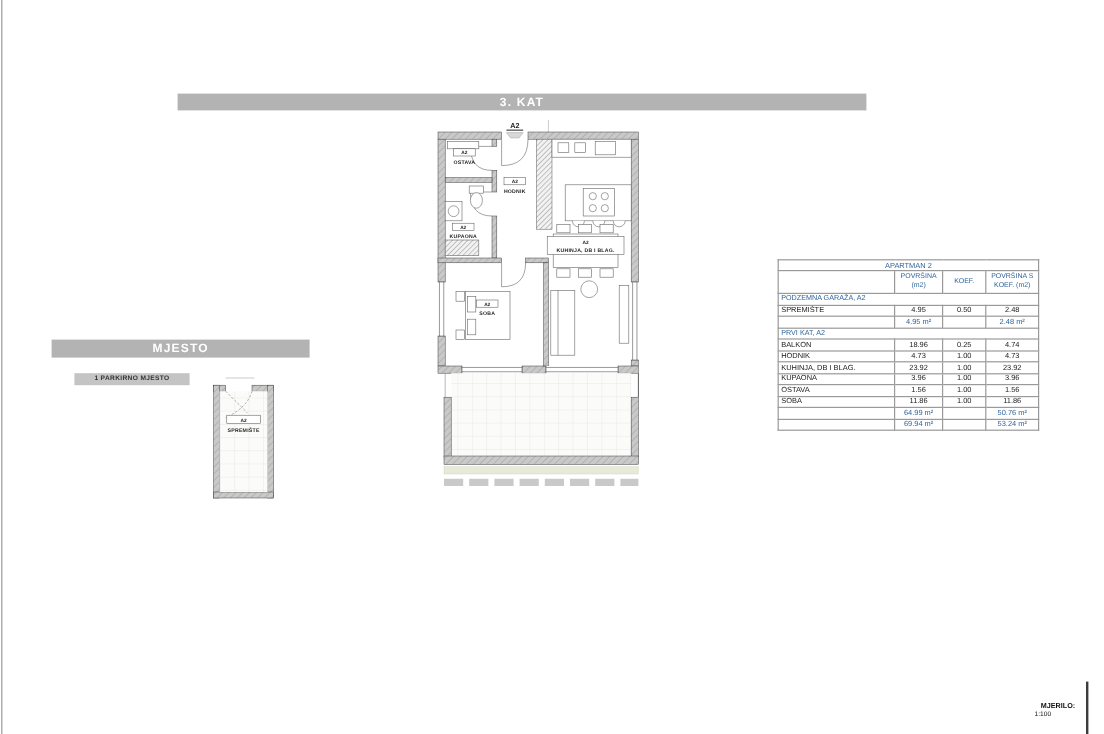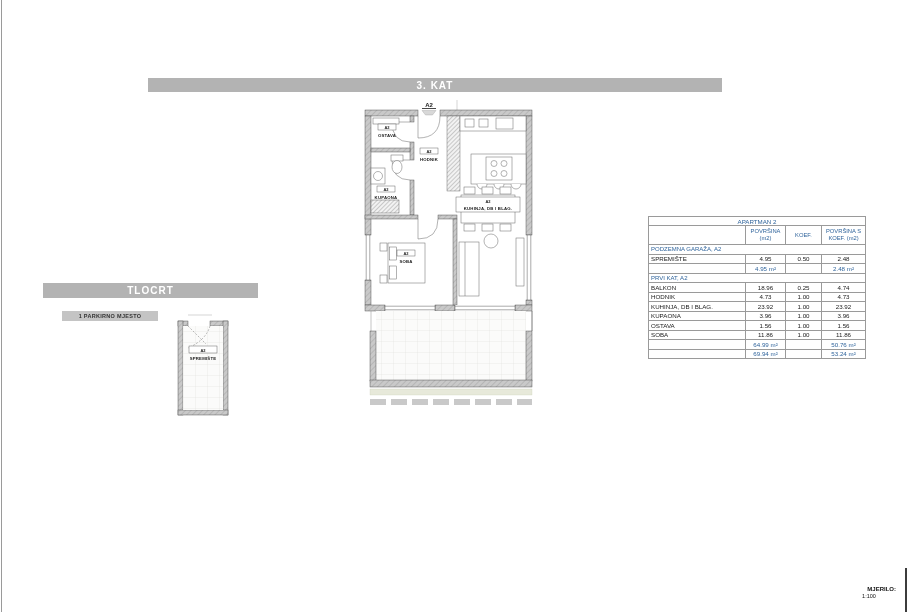--- a/index.html
+++ b/index.html
@@ -59,21 +59,21 @@
 
 <div class="page">
   <div class="frame-left"></div>
   <div class="frame-right"></div>
 
 
   <div class="gray-bar bar-kat">
     <span>3. KAT</span>
   </div>
   <div class="gray-bar bar-podrum">
-    <span>TLOCRT</span>
+    <span>MJESTO</span>
   </div>
   <div class="bar-parking">1 PARKIRNO MJESTO</div>
 
   <svg class="plan-main" width="184" height="320" viewBox="0 0 184 320">
     <defs>
       <pattern id="wallHatch" width="4" height="4" patternUnits="userSpaceOnUse" patternTransform="rotate(45)">
         <rect width="4" height="4" fill="#c9c9c9"></rect>
         <line x1="0" y1="0" x2="0" y2="4" stroke="#a3a3a3" stroke-width="1"></line>
       </pattern>
       <pattern id="shaftHatch" width="3" height="3" patternUnits="userSpaceOnUse" patternTransform="rotate(45)">

